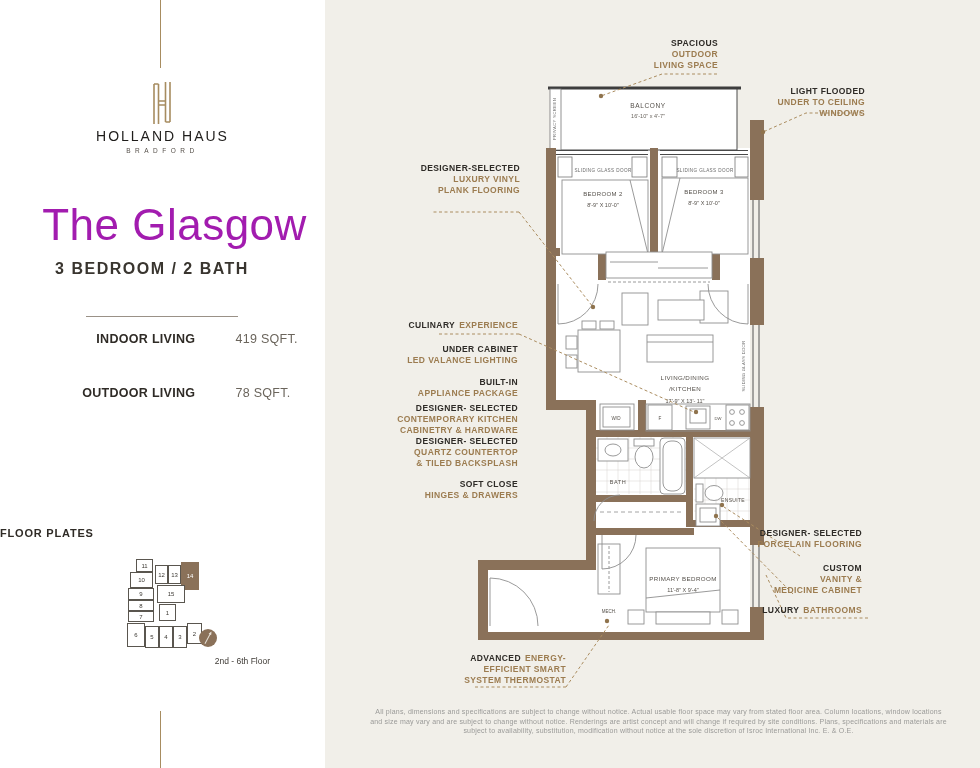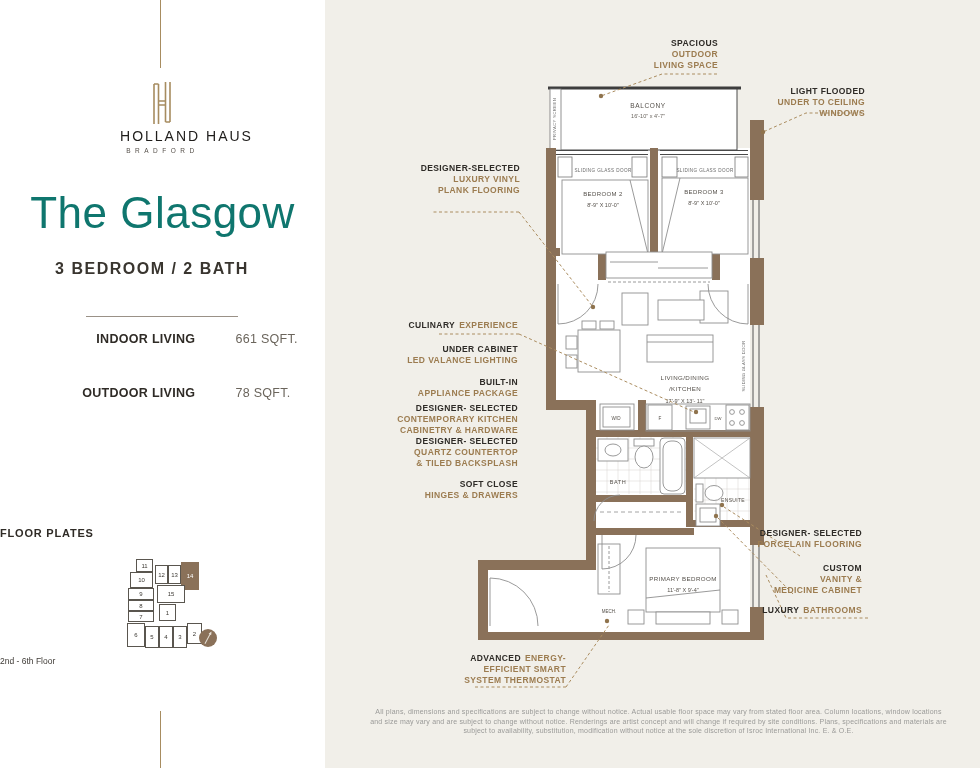--- a/index.html
+++ b/index.html
@@ -9,40 +9,40 @@
     font-family:"Liberation Sans",sans-serif;
     -webkit-font-smoothing:antialiased;
   }
   
   aside{position:absolute;left:0;top:0;width:325px;height:768px;background:#ffffff;}
   .vline{position:absolute;left:160px;width:1px;background:#a78c60;}
   .vline.top{top:0;height:68px;}
   .vline.bottom{top:711px;height:57px;}
   .logo-svg{position:absolute;left:142px;top:80px;}
   .brand-name{position:absolute;left:0;top:128px;width:325px;text-align:center;
-    font-size:14px;letter-spacing:2px;color:#1f1d1b;padding-left:24px;}
+    font-size:14px;letter-spacing:2px;color:#1f1d1b;}
   .brand-sub{position:absolute;left:0;top:147px;width:325px;text-align:center;
     font-size:6.5px;letter-spacing:4.5px;color:#56504a;}
-  .unit-name{position:absolute;left:0;top:188px;width:325px;text-align:center;margin:0;
-    font-size:44px;font-weight:400;color:#0f766e;letter-spacing:0.5px;}
+  .unit-name{position:absolute;left:0;top:188px;width:325px;text-align:center;margin:12px;
+    font-size:44px;font-weight:400;color:#a21caf;letter-spacing:0.5px;}
   .unit-type{position:absolute;left:0;top:260px;width:304px;text-align:center;
     font-size:16px;font-weight:700;letter-spacing:1.5px;color:#39352f;}
   .divider{position:absolute;left:86px;top:316px;width:152px;height:1px;background:#9a9187;}
   .stats{position:absolute;left:0;top:332px;width:380px;display:grid;
     grid-template-columns:auto auto;justify-content:center;column-gap:7px;row-gap:6px;gap:40px;}
   .s-label{font-size:12.5px;font-weight:700;color:#2f2b26;text-align:right;letter-spacing:.3px;}
   .s-val{font-size:12.5px;color:#6b655c;letter-spacing:.3px;}
   .fp-title{position:absolute;left:0;top:527px;width:325px;text-align:left;
     font-size:11px;font-weight:700;letter-spacing:.8px;color:#2f2b26;}
   .fp-map{position:absolute;left:127px;top:557px;width:78px;height:92px;}
   .fp-unit{position:absolute;box-sizing:border-box;border:1px solid #5a564f;background:#ffffff;
     display:flex;align-items:center;justify-content:center;font-size:6px;color:#3c3933;}
   .fp-hl{background:#8a7159;color:#ffffff;border-color:#8a7159;}
   .north-svg{position:absolute;left:198px;top:628px;}
-  .fp-caption{position:absolute;left:0;top:656px;width:270px;text-align:left;
+  .fp-caption{position:absolute;left:0;top:656px;width:270px;text-align:right;
     font-size:8.5px;color:#3f3b36;}
   
   main{position:absolute;left:325px;top:0;width:655px;height:768px;background:#f1efe9;}
   .plan-svg{position:absolute;left:0;top:0;}
   .callout{position:absolute;text-align:right;font-size:8.5px;font-weight:700;
     letter-spacing:.4px;line-height:11px;white-space:nowrap;}
   .cd{color:#2e2b27;}
   .cb{color:#9c7c50;}
   .callout span + span{margin-left:4px;}
   .disclaimer{position:absolute;left:30px;right:18px;top:707px;text-align:center;
@@ -63,21 +63,21 @@
 
   <div class="brand-name">HOLLAND HAUS</div>
   <div class="brand-sub">BRADFORD</div>
 
   <h1 class="unit-name">The Glasgow</h1>
   <div class="unit-type">3 BEDROOM / 2 BATH</div>
   <div class="divider"></div>
 
   <div class="stats">
     <span class="s-label">INDOOR LIVING</span>
-    <span class="s-val">661 SQFT.</span>
+    <span class="s-val">419 SQFT.</span>
     <span class="s-label">OUTDOOR LIVING</span>
     <span class="s-val">78 SQFT.</span>
   </div>
 
   <div class="fp-title">FLOOR PLATES</div>
 
   <div class="fp-map">
     <div class="fp-unit" style="left:9px;top:2px;width:17px;height:13px;">11</div>
     <div class="fp-unit" style="left:28px;top:8px;width:13px;height:19px;">12</div>
     <div class="fp-unit" style="left:41px;top:8px;width:13px;height:19px;">13</div>

